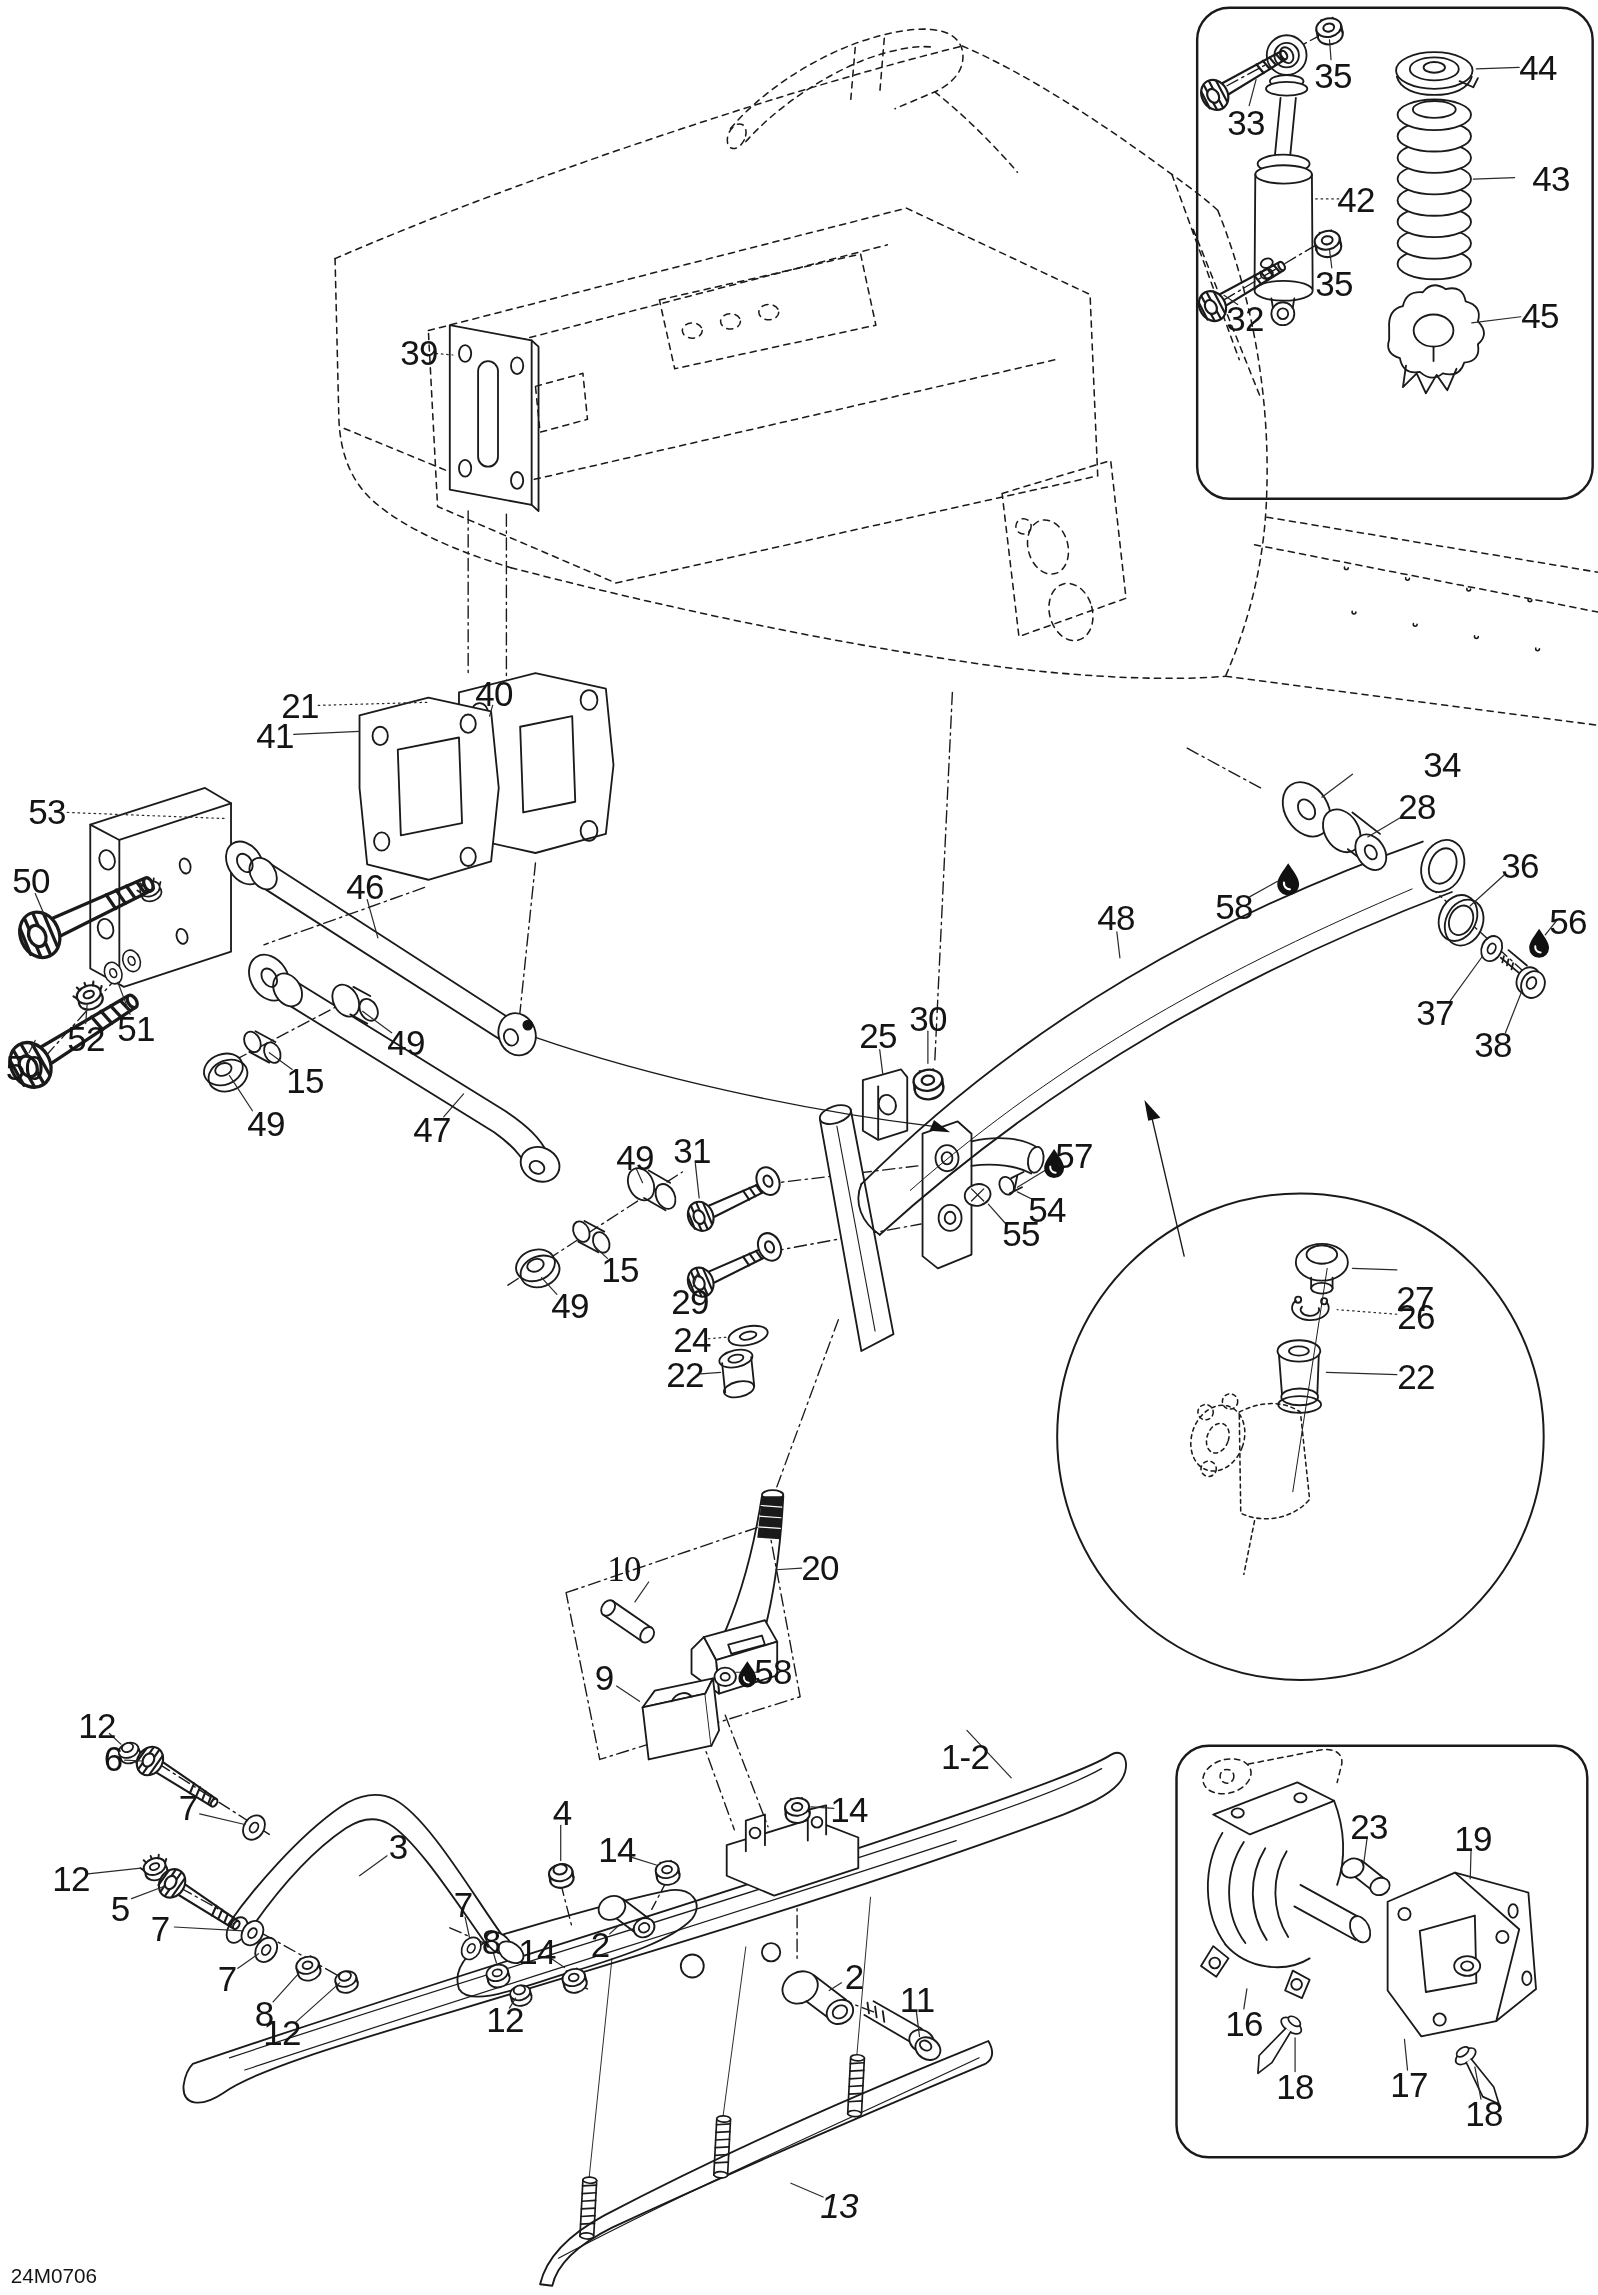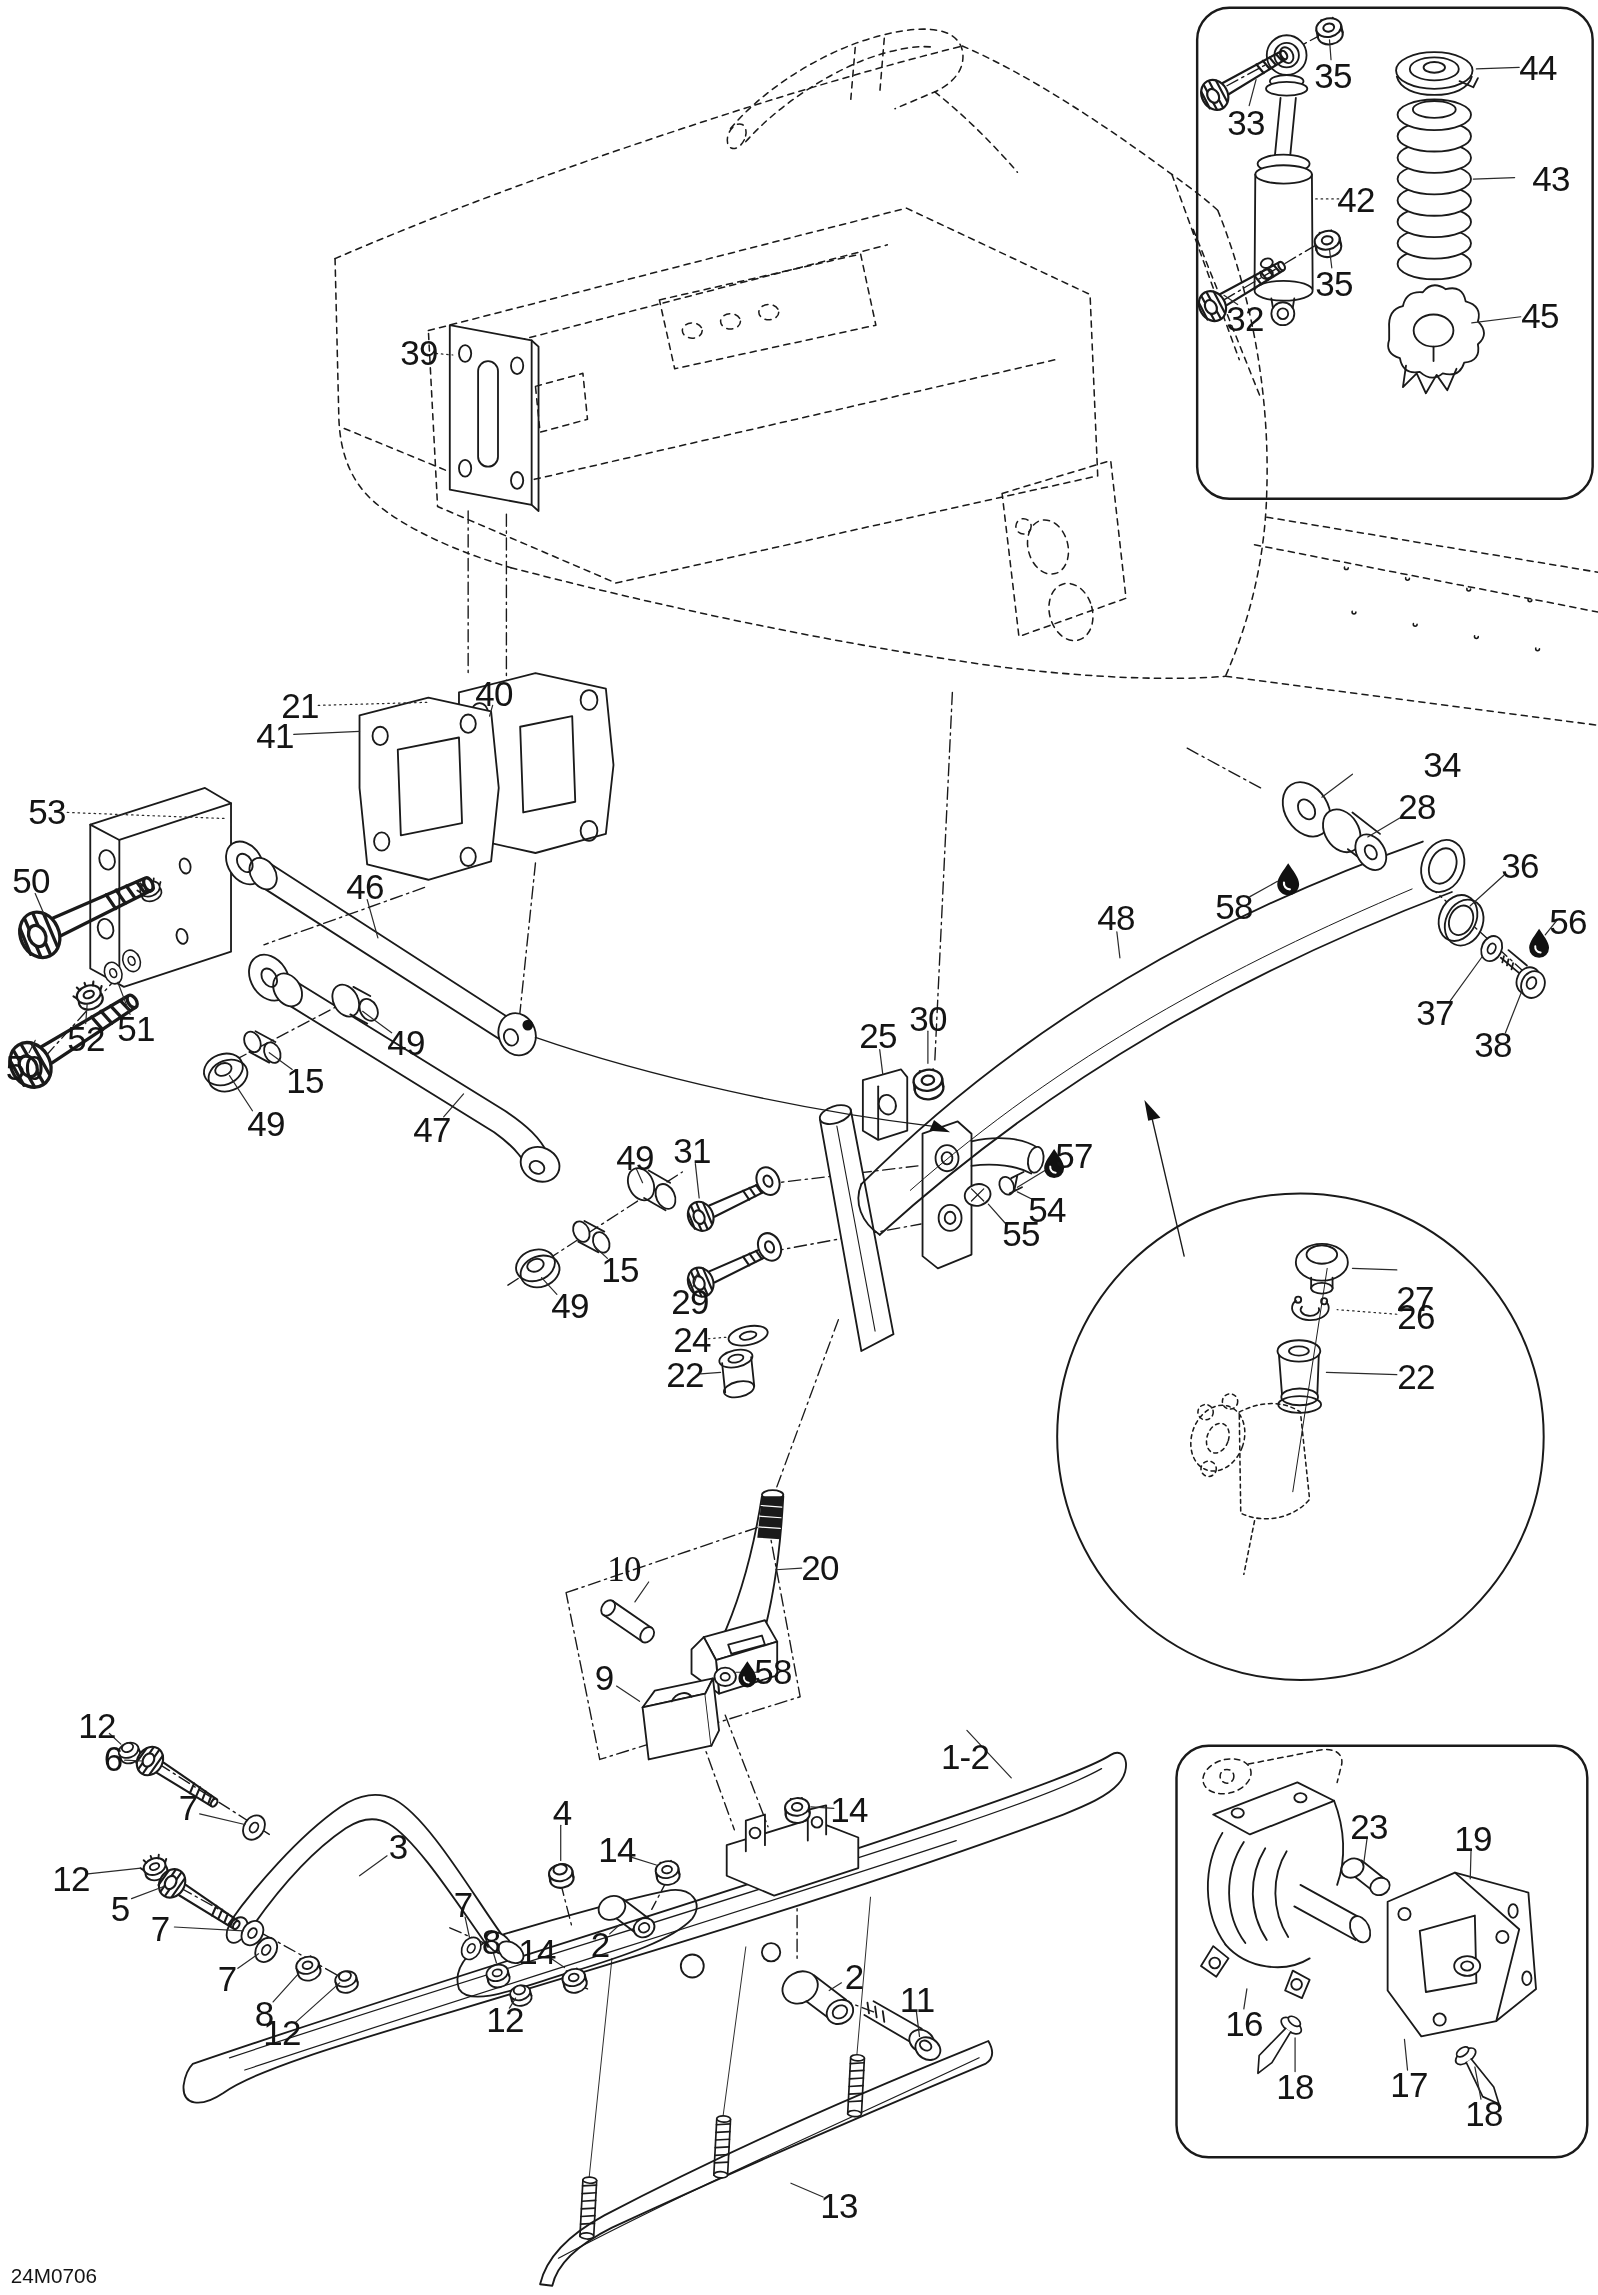--- a/index.html
+++ b/index.html
@@ -668,21 +668,21 @@
       <div class="callout" style="left: 604px; top: 1677px;">9</div>
       <div class="callout" style="left: 773px; top: 1671px;">58</div>
       <div class="callout" style="left: 965px; top: 1716px; margin-top: 40px;">1-2</div>
       <div class="callout" style="left: 849px; top: 1809px;">14</div>
       <div class="callout" style="left: 562px; top: 1812px;">4</div>
       <div class="callout" style="left: 617px; top: 1849px;">14</div>
       <div class="callout" style="left: 600px; top: 1944px;">2</div>
       <div class="callout" style="left: 537px; top: 1951px;">14</div>
       <div class="callout" style="left: 854px; top: 1976px;">2</div>
       <div class="callout" style="left: 917px; top: 1999px;">11</div>
-      <div class="callout" style="left: 839px; top: 2205px;">13</div>
+      <div class="callout" style="left: 839px; top: 2205px; font-style: italic;">13</div>
       <div class="callout" style="left: 97px; top: 1725px;">12</div>
       <div class="callout" style="left: 113px; top: 1758px;">6</div>
       <div class="callout" style="left: 71px; top: 1878px;">12</div>
       <div class="callout" style="left: 120px; top: 1908px;">5</div>
       <div class="callout" style="left: 188px; top: 1807px;">7</div>
       <div class="callout" style="left: 160px; top: 1928px;">7</div>
       <div class="callout" style="left: 227px; top: 1978px;">7</div>
       <div class="callout" style="left: 264px; top: 2013px;">8</div>
       <div class="callout" style="left: 282px; top: 2032px;">12</div>
       <div class="callout" style="left: 398px; top: 1846px;">3</div>

